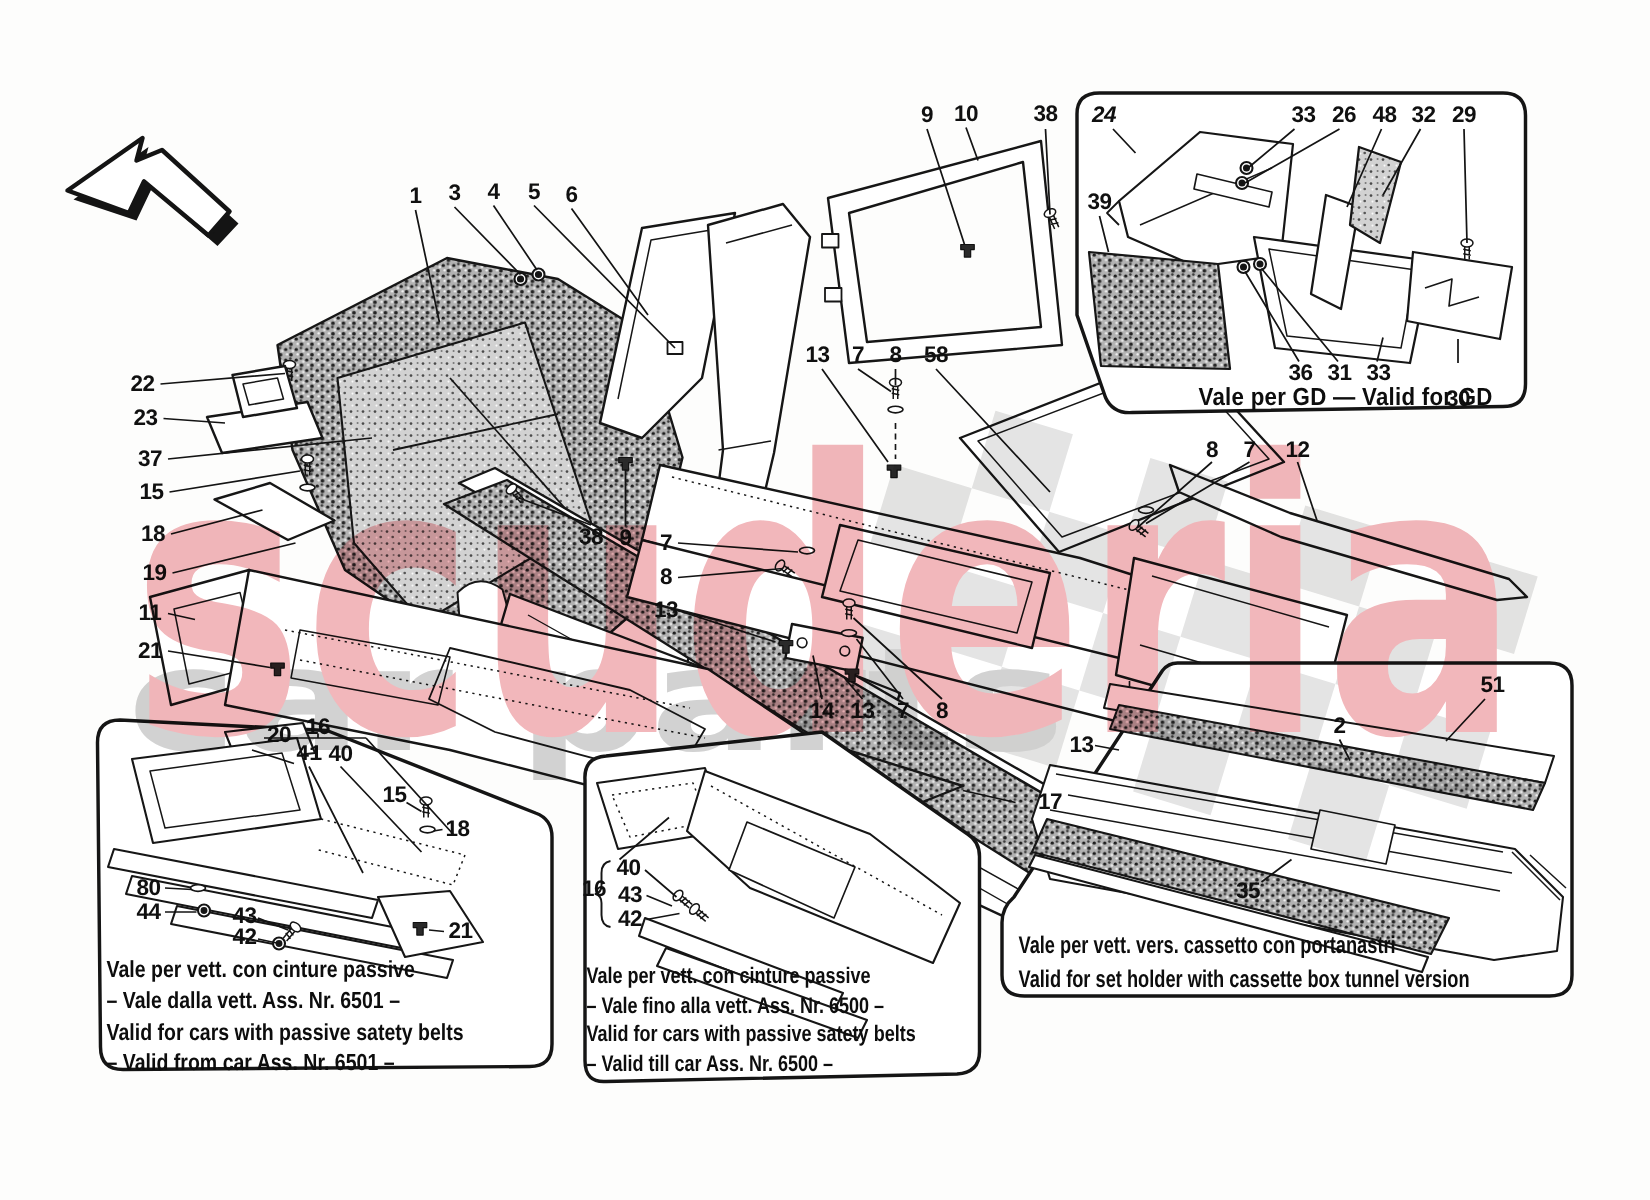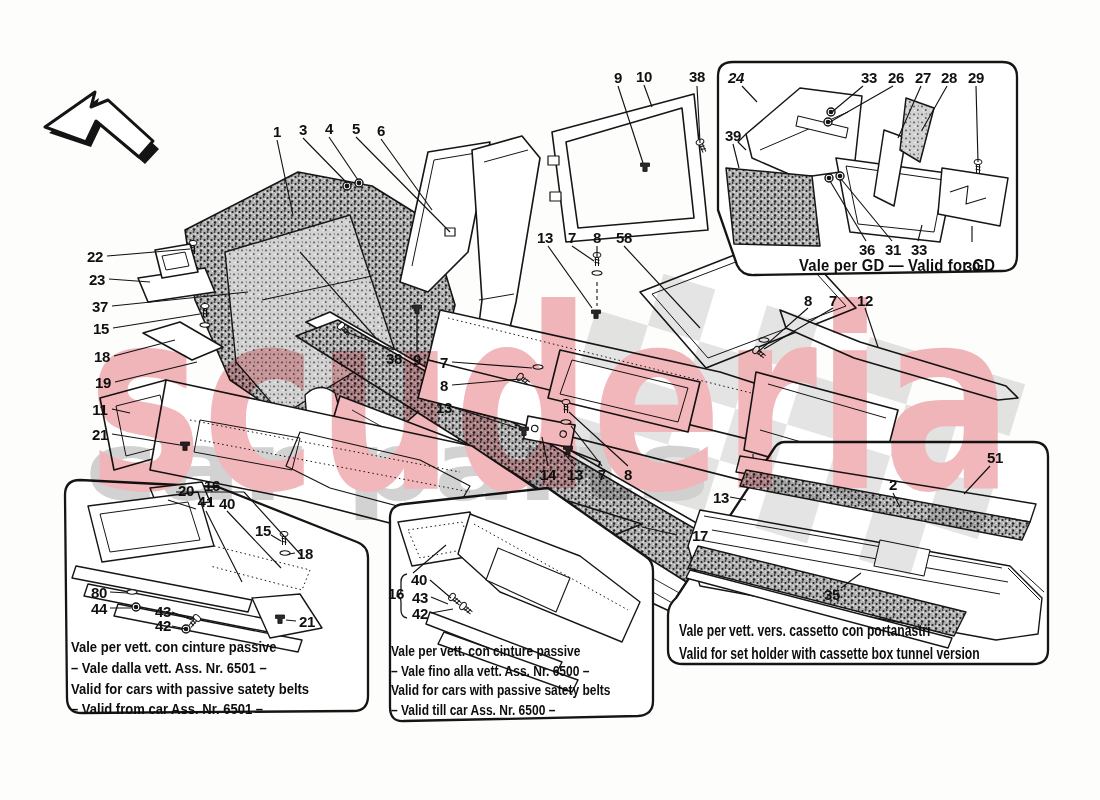--- a/index.html
+++ b/index.html
@@ -291,22 +291,22 @@
       <div class="plabel" style="left: 602px; top: 474px;">7</div>
       <div class="plabel" style="left: 628px; top: 474px;">8</div>
       <div class="plabel" style="left: 808px; top: 300px;">8</div>
       <div class="plabel" style="left: 833px; top: 300px;">7</div>
       <div class="plabel" style="left: 865px; top: 300px;">12</div>
       <div class="plabel" style="left: 721px; top: 497px;">13</div>
       <div class="plabel" style="left: 686px; top: 535px; padding-left: 28px;">17</div>
       <div class="plabel" style="left: 736px; top: 77px; font-style: italic;">24</div>
       <div class="plabel" style="left: 869px; top: 77px;">33</div>
       <div class="plabel" style="left: 896px; top: 77px;">26</div>
-      <div class="plabel" style="left: 923px; top: 77px;">27</div>
-      <div class="plabel" style="left: 949px; top: 77px;">28</div>
+      <div class="plabel" style="left: 923px; top: 77px;">48</div>
+      <div class="plabel" style="left: 949px; top: 77px;">32</div>
       <div class="plabel" style="left: 976px; top: 77px;">29</div>
       <div class="plabel" style="left: 733px; top: 135px;">39</div>
       <div class="plabel" style="left: 867px; top: 249px;">36</div>
       <div class="plabel" style="left: 893px; top: 249px;">31</div>
       <div class="plabel" style="left: 919px; top: 249px;">33</div>
       <div class="plabel" style="left: 972px; top: 250px; margin-top: 16px;">30</div>
       <div class="plabel" style="left: 212px; top: 485px;">16</div>
       <div class="plabel" style="left: 186px; top: 490px;">20</div>
       <div class="plabel" style="left: 206px; top: 503px; font-family: Liberation Mono, monospace;">41</div>
       <div class="plabel" style="left: 227px; top: 503px;">40</div>

